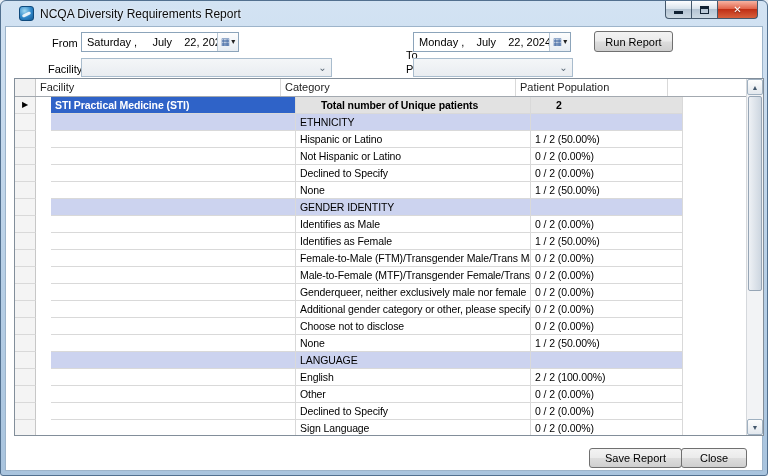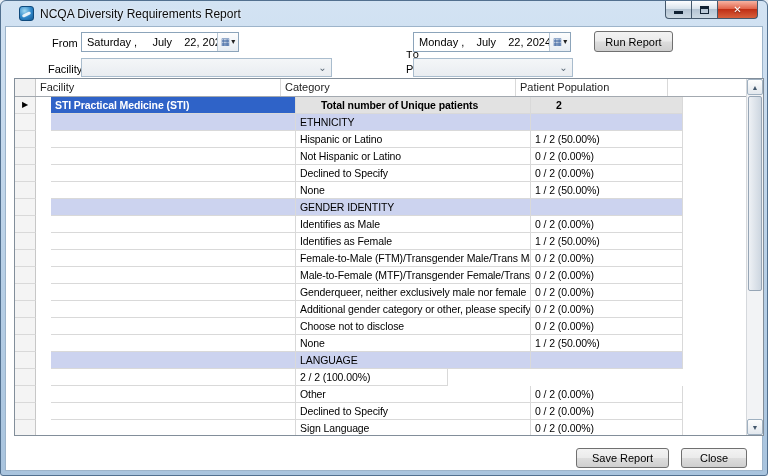--- a/index.html
+++ b/index.html
@@ -124,21 +124,21 @@
 
     <span class="lbl" style="left:14px; top:10px;">From</span>
     <div class="datepicker" style="left:75px; top:5px; width:158px;">
       <span class="dp-text">Saturday ,     July    22, 2023</span>
       <span class="dp-btn">
         <span class="dp-cal">▦</span>
         <span class="dp-arr">▾</span>
       </span>
     </div>
 
-    <span class="lbl" style="left:368px; top:22px;font-family:Liberation Mono, monospace;">To</span>
+    <span class="lbl" style="left:368px; top:22px;">To</span>
     <div class="datepicker" style="left:407px; top:5px; width:158px;">
       <span class="dp-text">Monday ,    July    22, 2024</span>
       <span class="dp-btn">
         <span class="dp-cal">▦</span>
         <span class="dp-arr">▾</span>
       </span>
     </div>
 
     <button class="btn" style="left:588px; top:4px; width:79px;">Run Report</button>
 
@@ -256,20 +256,21 @@
           </div>
           <div class="grid-row section">
             <div class="cell c-sel"></div>
             <div class="cell c-fac"></div>
             <div class="cell c-cat">LANGUAGE</div>
             <div class="cell c-val"></div>
           </div>
           <div class="grid-row data">
             <div class="cell c-sel"></div>
             <div class="cell c-fac"></div>
+            <div class="cell c-cat">English</div>
             <div class="cell c-val">2 / 2 (100.00%)</div>
           </div>
           <div class="grid-row data">
             <div class="cell c-sel"></div>
             <div class="cell c-fac"></div>
             <div class="cell c-cat">Other</div>
             <div class="cell c-val">0 / 2 (0.00%)</div>
           </div>
           <div class="grid-row data">
             <div class="cell c-sel"></div>
@@ -289,17 +290,17 @@
         <div class="sb-btn sb-up">
             <span>▲</span>
           </div>
         <div class="sb-thumb"></div>
         <div class="sb-btn sb-down">
             <span>▼</span>
           </div>
       </div>
     </div>
 
-    <button class="btn" style="left:570px; top:421px; width:93px; height:20px;">Save Report</button>
+    <button class="btn" style="left:583px; top:421px; width:93px; height:20px;">Save Report</button>
     <button class="btn" style="left:675px; top:421px; width:66px; height:20px;">Close</button>
 
   </div>
 </div>
 
 </body></html>

